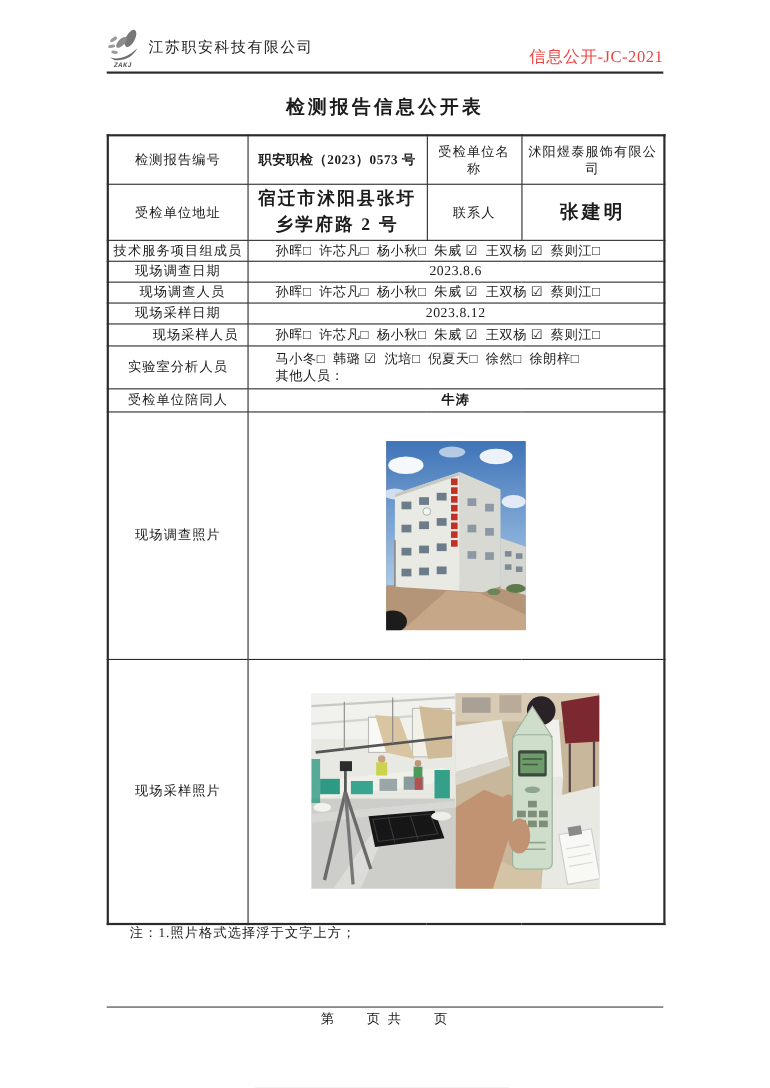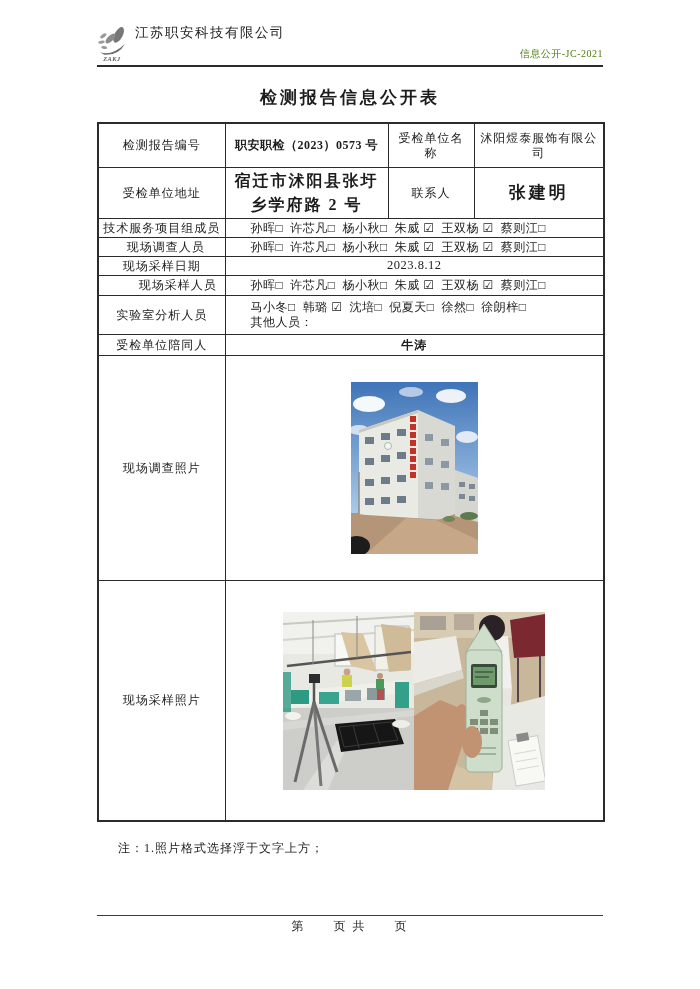--- a/index.html
+++ b/index.html
@@ -6,24 +6,24 @@
   .page{
     position:relative;width:700px;height:989px;margin:0 auto;background:#ffffff;
     font-family:"Liberation Serif","DejaVu Serif",serif;color:#1c1c1c;overflow:hidden;
   }
   
   .header{
     position:absolute;left:97px;top:26px;width:506px;height:41px;
     display:flex;align-items:flex-end;justify-content:space-between;
     border-bottom:2.5px solid #2b2b2b;padding-bottom:3px;box-sizing:border-box;
   }
-  .header-left{display:flex;align-items:flex-start;gap:2px;}
+  .header-left{display:flex;align-items:center;gap:2px;font-family:Liberation Mono, monospace;}
   .logo{width:36px;height:38px;flex:0 0 auto;}
   .company-name{font-size:13.5px;letter-spacing:1.5px;color:#222;padding-bottom:1px;}
-  .doc-code{font-size:10px;letter-spacing:0.5px;color:#4d7c0f;padding-bottom:1px;}
+  .doc-code{font-size:15px;letter-spacing:0.5px;color:#ef4444;padding-bottom:1px;}
   
   .title{position:absolute;left:0;top:86px;width:700px;text-align:center;
     font-size:17px;font-weight:bold;letter-spacing:3px;}
   
   table.main-table{
     position:absolute;left:97px;top:122px;width:506px;
     border-collapse:collapse;table-layout:fixed;
     border:2px solid #2b2b2b;
   }
   .main-table td{
@@ -95,20 +95,24 @@
     <tr class="r2">
       <td>受检单位地址</td>
       <td class="addr">宿迁市沭阳县张圩乡学府路 2 号</td>
       <td>联系人</td>
       <td class="contact-name">张建明</td>
     </tr>
     <tr class="r3">
       <td>技术服务项目组成员</td>
       <td colspan="3" class="left-list">孙晖□  许芯凡□  杨小秋□  朱威 ☑  王双杨 ☑  蔡则江□</td>
     </tr>
+    <tr class="r4">
+      <td>现场调查日期</td>
+      <td colspan="3" class="date-val">2023.8.6</td>
+    </tr>
     <tr class="r5">
       <td>现场调查人员</td>
       <td colspan="3" class="left-list">孙晖□  许芯凡□  杨小秋□  朱威 ☑  王双杨 ☑  蔡则江□</td>
     </tr>
     <tr class="r6">
       <td>现场采样日期</td>
       <td colspan="3" class="date-val">2023.8.12</td>
     </tr>
     <tr class="r7">
       <td>现场采样人员</td>

